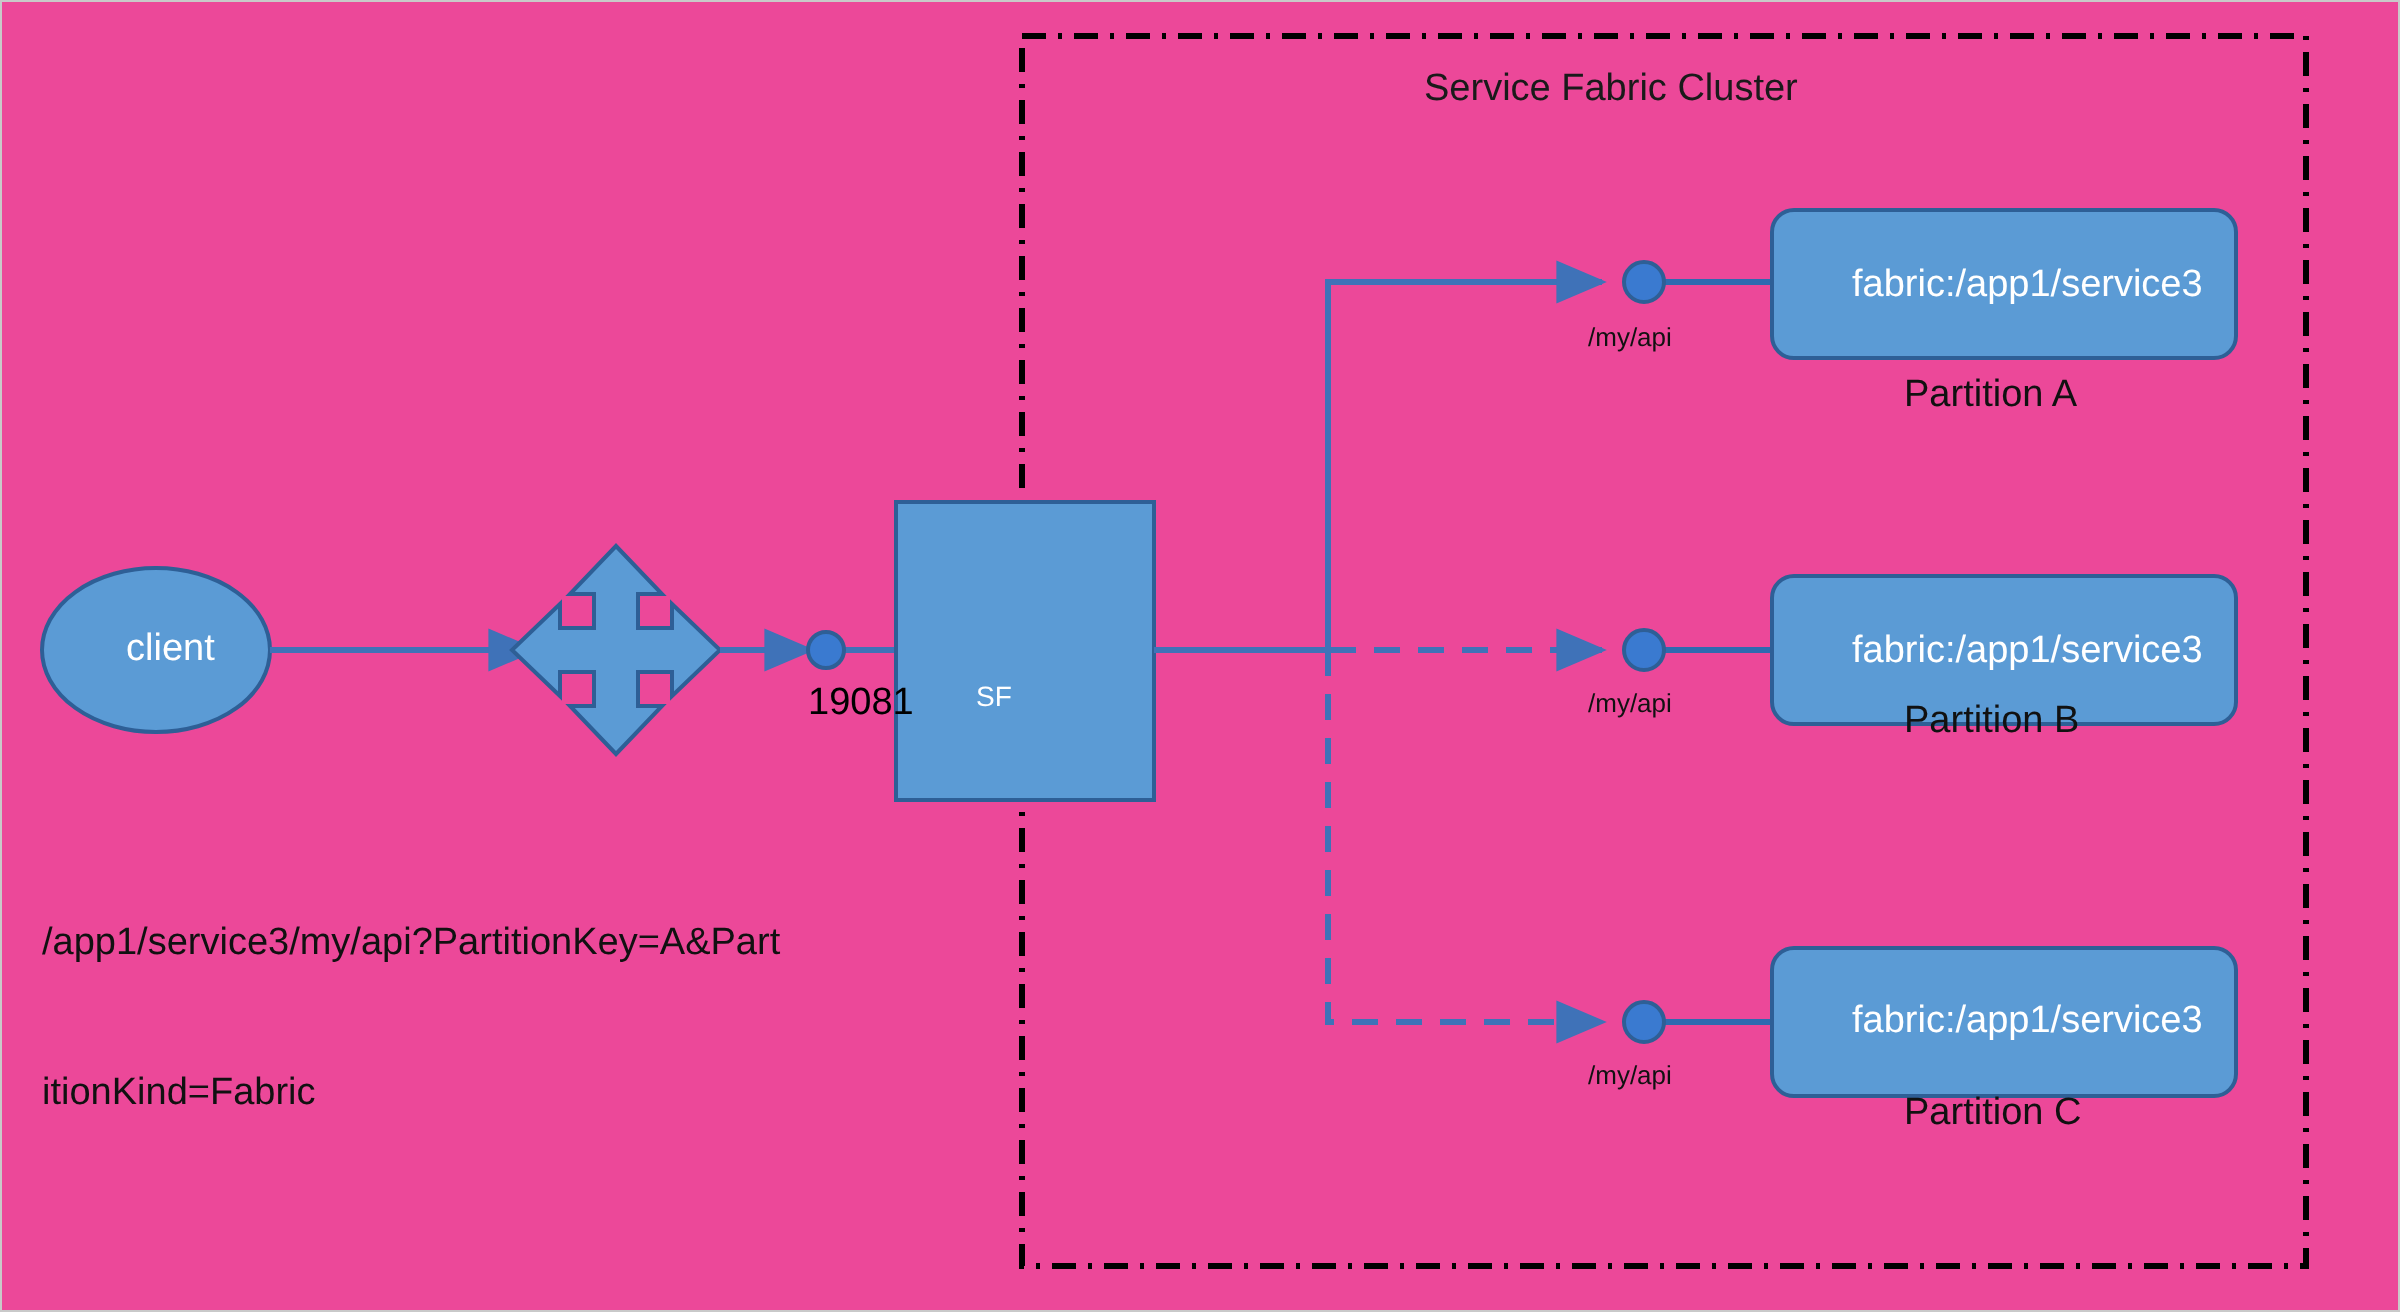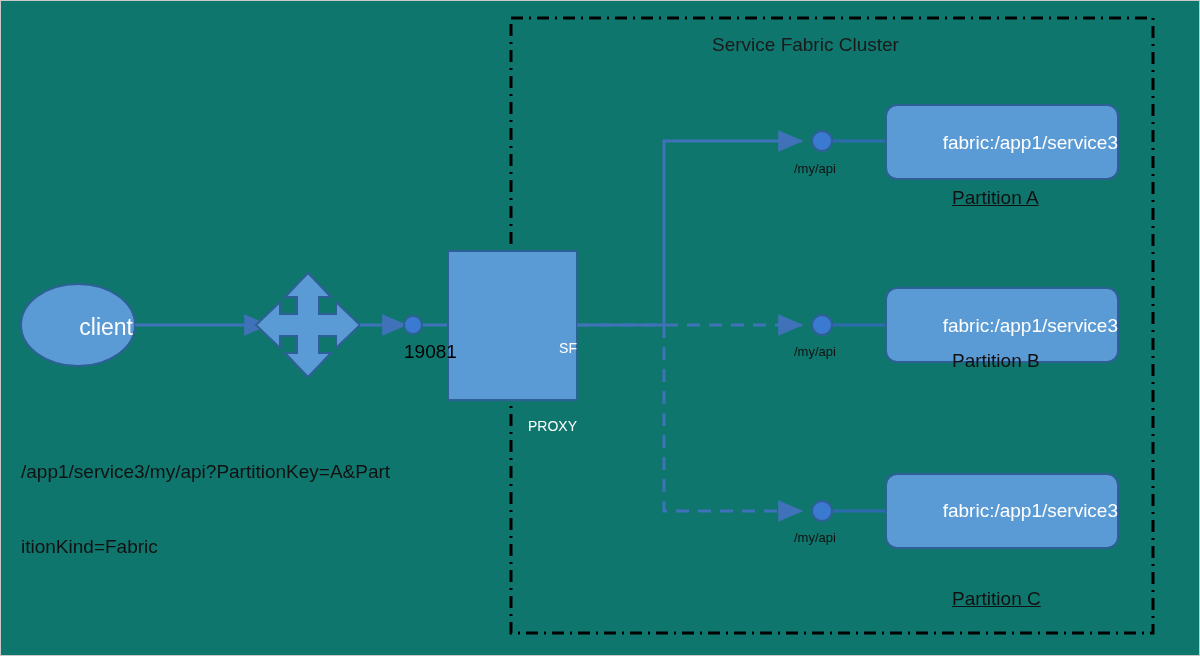--- a/index.html
+++ b/index.html
@@ -1,49 +1,50 @@
 <!DOCTYPE html>
 <html><head>
 <meta charset="utf-8">
 <style>
   html,body{margin:0;padding:0;background:#ffffff;}
   body{font-family:"Liberation Sans",sans-serif;}
   #canvas{
     position:relative;
     width:1200px;height:656px;
-    background:#0f766e;
+    background:#ec4899;
     border:1px solid #c9c9c9;
     box-sizing:border-box;
     overflow:hidden;
   }
   #svg-layer{position:absolute;left:0;top:0;width:1200px;height:656px;}
   .lbl{position:absolute;color:#000000;white-space:pre;}
   .cluster-title{
     left:711px;top:33px;font-size:19px;color:#1a1a1a;
   }
   .port-label{left:403px;top:340px;font-size:19px;}
   .url-block{
     left:20px;top:408px;font-size:19px;line-height:25px;color:#111111;
   }
   .api-label{font-size:13px;color:#111111;}
   .api-a{left:793px;top:160px;}
   .api-b{left:793px;top:343px;}
   .api-c{left:793px;top:529px;}
   .part-label{font-size:19px;color:#111111;}
-  .part-a{left:951px;top:186px;text-decoration:underline;}
+  .part-a{left:951px;top:186px;}
   .part-b{left:951px;top:349px;}
-  .part-c{left:951px;top:587px;text-decoration:underline;}
+  .part-c{left:951px;top:545px;}
   .node-text{
     position:absolute;color:#ffffff;font-size:19px;white-space:pre;
-    text-align:right;
+    text-align:left;
+    padding-left:40px;
   }
   .svc-a{left:885px;top:131px;width:232px;}
   .svc-b{left:885px;top:314px;width:232px;}
   .svc-c{left:885px;top:499px;width:232px;}
-  .client-text{left:22px;top:313px;width:110px;font-size:23px;}
+  .client-text{left:22px;top:313px;width:110px;font-size:19px;}
   .proxy-text{
     left:447px;top:282px;width:129px;font-size:14px;line-height:26px;
   }
 </style>
 </head>
 <body>
 
 <div id="canvas">
 
   <svg id="svg-layer" viewBox="0 0 1200 656">
@@ -91,21 +92,20 @@
     <rect x="885" y="287" width="232" height="74" rx="11" ry="11" fill="#5b9bd5" stroke="#2e5f96" stroke-width="2"></rect>
     <rect x="885" y="473" width="232" height="74" rx="11" ry="11" fill="#5b9bd5" stroke="#2e5f96" stroke-width="2"></rect>
   </svg>
 
   <div class="lbl cluster-title">Service Fabric Cluster</div>
 
   <div class="node-text client-text">client</div>
 
   <div class="node-text proxy-text">
     <div>SF</div>
-    <div>PROXY</div>
   </div>
 
   <div class="lbl port-label">19081</div>
 
   <div class="lbl url-block">
     <div>/app1/service3/my/api?PartitionKey=A&amp;Part</div>
     <div>itionKind=Fabric</div>
   </div>
 
   <div class="node-text svc-a">fabric:/app1/service3</div>

